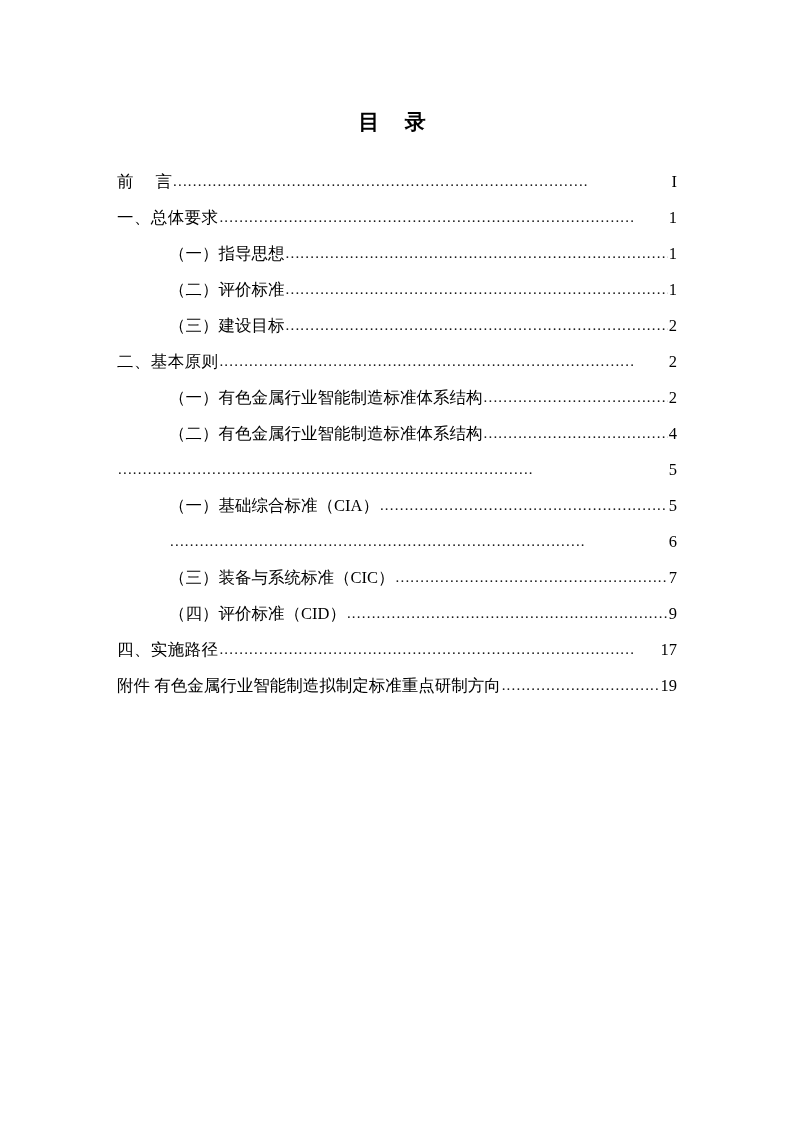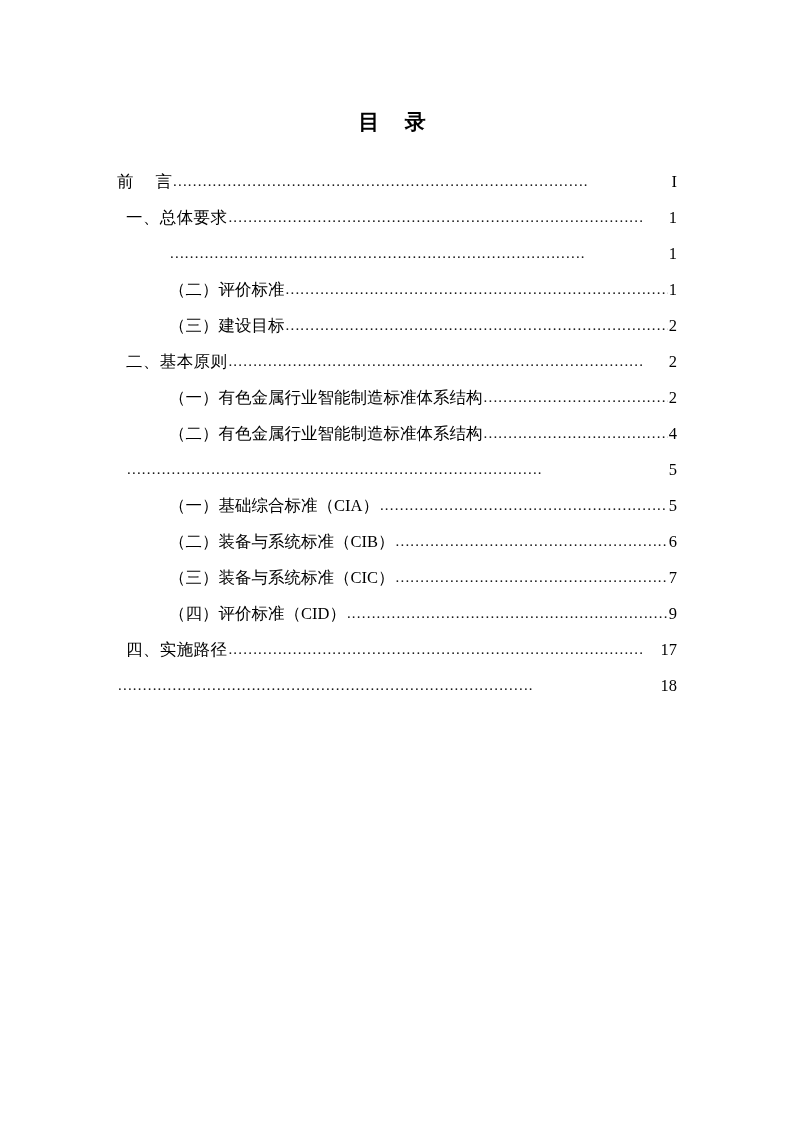--- a/index.html
+++ b/index.html
@@ -60,21 +60,21 @@
     font-size: 15px;
     letter-spacing: 1.2px;
     color: #111;
   }
   .toc-entry .pageno {
     flex: 0 0 auto;
     text-align: right;
     font-size: 16.5px;
   }
   
-  .lvl0 { padding-left: 0px; margin-left: 9px; }
+  .lvl0 { padding-left: 0px; }
   .lvl1 { padding-left: 52px; }
   .lvl-fm { padding-left: 0px; }
   .lvl-app { padding-left: 0px; }
 
   .label-spaced {
     letter-spacing: 0.4px;
   }
   .fm-label {
     letter-spacing: 0px;
   }
@@ -98,20 +98,21 @@
       <span class="pageno">I</span>
     </li>
 
     <li class="toc-entry lvl0">
       <span class="label label-spaced">一、总体要求</span>
       <span class="dots">....................................................................................</span>
       <span class="pageno">1</span>
     </li>
 
     <li class="toc-entry lvl1">
+      <span class="label">（一）指导思想</span>
       <span class="dots">....................................................................................</span>
       <span class="pageno">1</span>
     </li>
 
     <li class="toc-entry lvl1">
       <span class="label">（二）评价标准</span>
       <span class="dots">....................................................................................</span>
       <span class="pageno">1</span>
     </li>
 
@@ -144,21 +145,20 @@
       <span class="pageno">5</span>
     </li>
 
     <li class="toc-entry lvl1">
       <span class="label">（一）基础综合标准（CIA）</span>
       <span class="dots">....................................................................................</span>
       <span class="pageno">5</span>
     </li>
 
     <li class="toc-entry lvl1">
-      <span class="label">（二）装备与系统标准（CIB）</span>
       <span class="dots">....................................................................................</span>
       <span class="pageno">6</span>
     </li>
 
     <li class="toc-entry lvl1">
       <span class="label">（三）装备与系统标准（CIC）</span>
       <span class="dots">....................................................................................</span>
       <span class="pageno">7</span>
     </li>
 
@@ -168,18 +168,19 @@
       <span class="pageno">9</span>
     </li>
 
     <li class="toc-entry lvl0">
       <span class="label label-spaced">四、实施路径</span>
       <span class="dots">....................................................................................</span>
       <span class="pageno">17</span>
     </li>
 
     <li class="toc-entry lvl-app">
+      <span class="label">附件 有色金属行业智能制造拟制定标准重点研制方向</span>
       <span class="dots">....................................................................................</span>
-      <span class="pageno">18</span>
+      <span class="pageno">19</span>
     </li>
 
   </ul>
 </div>
 
 </body></html>

